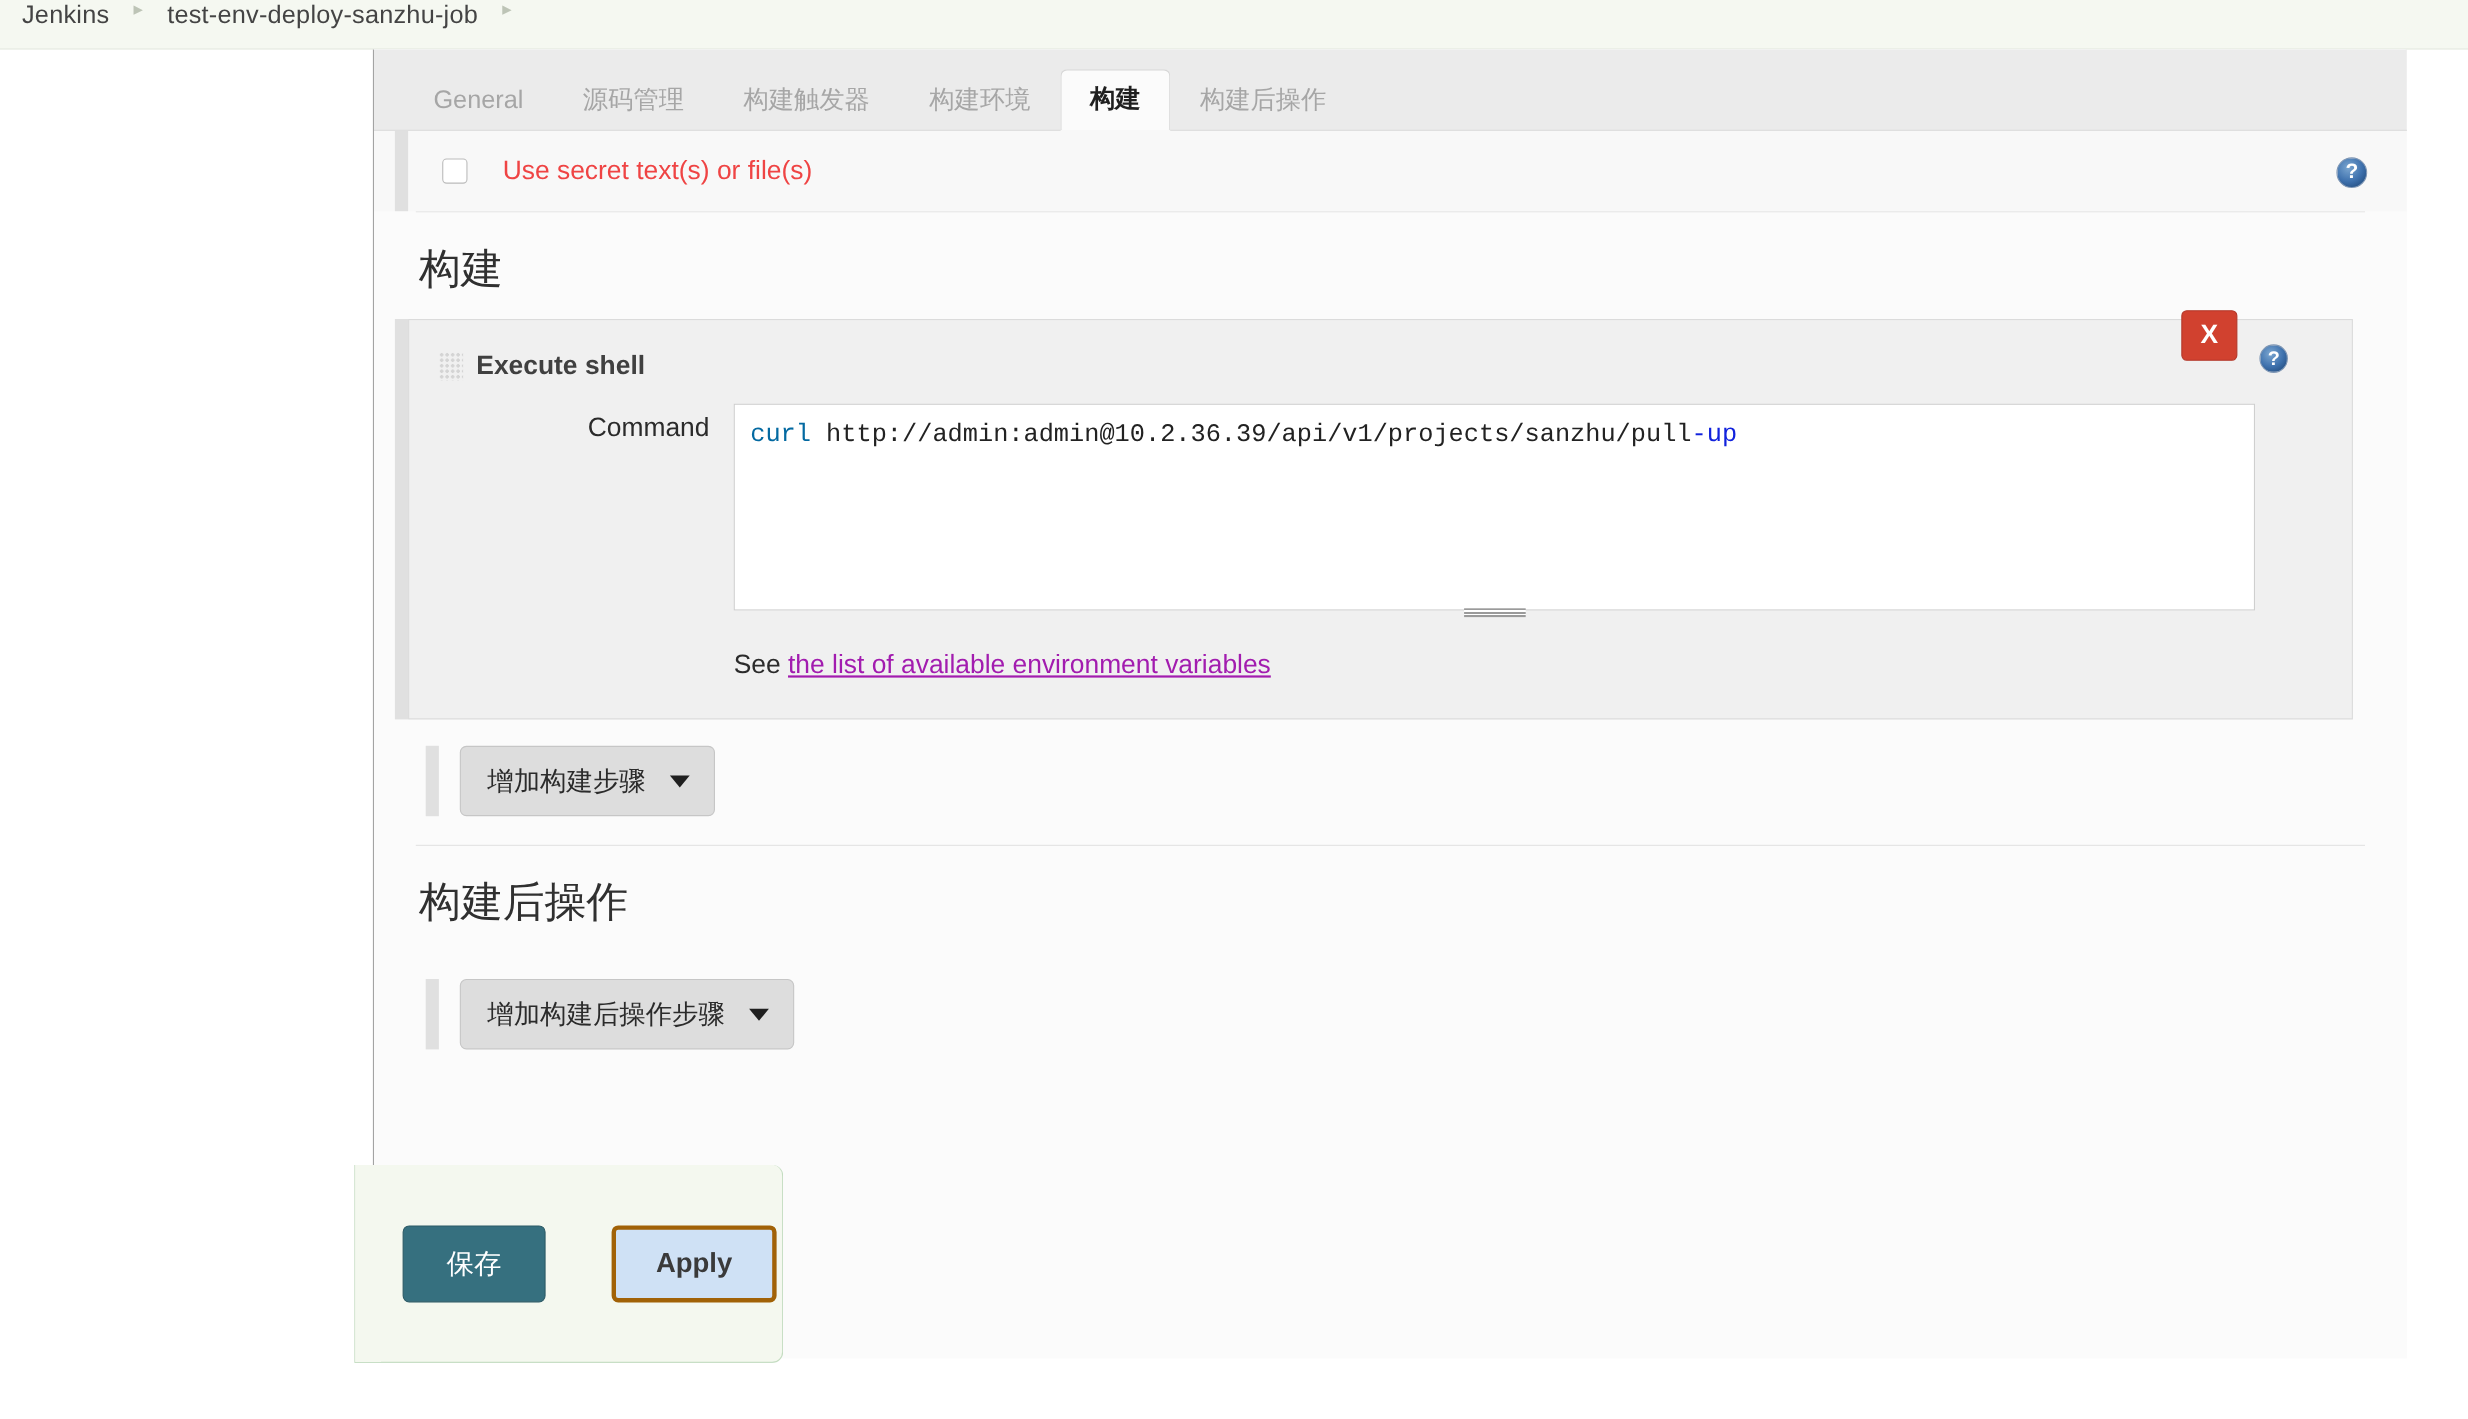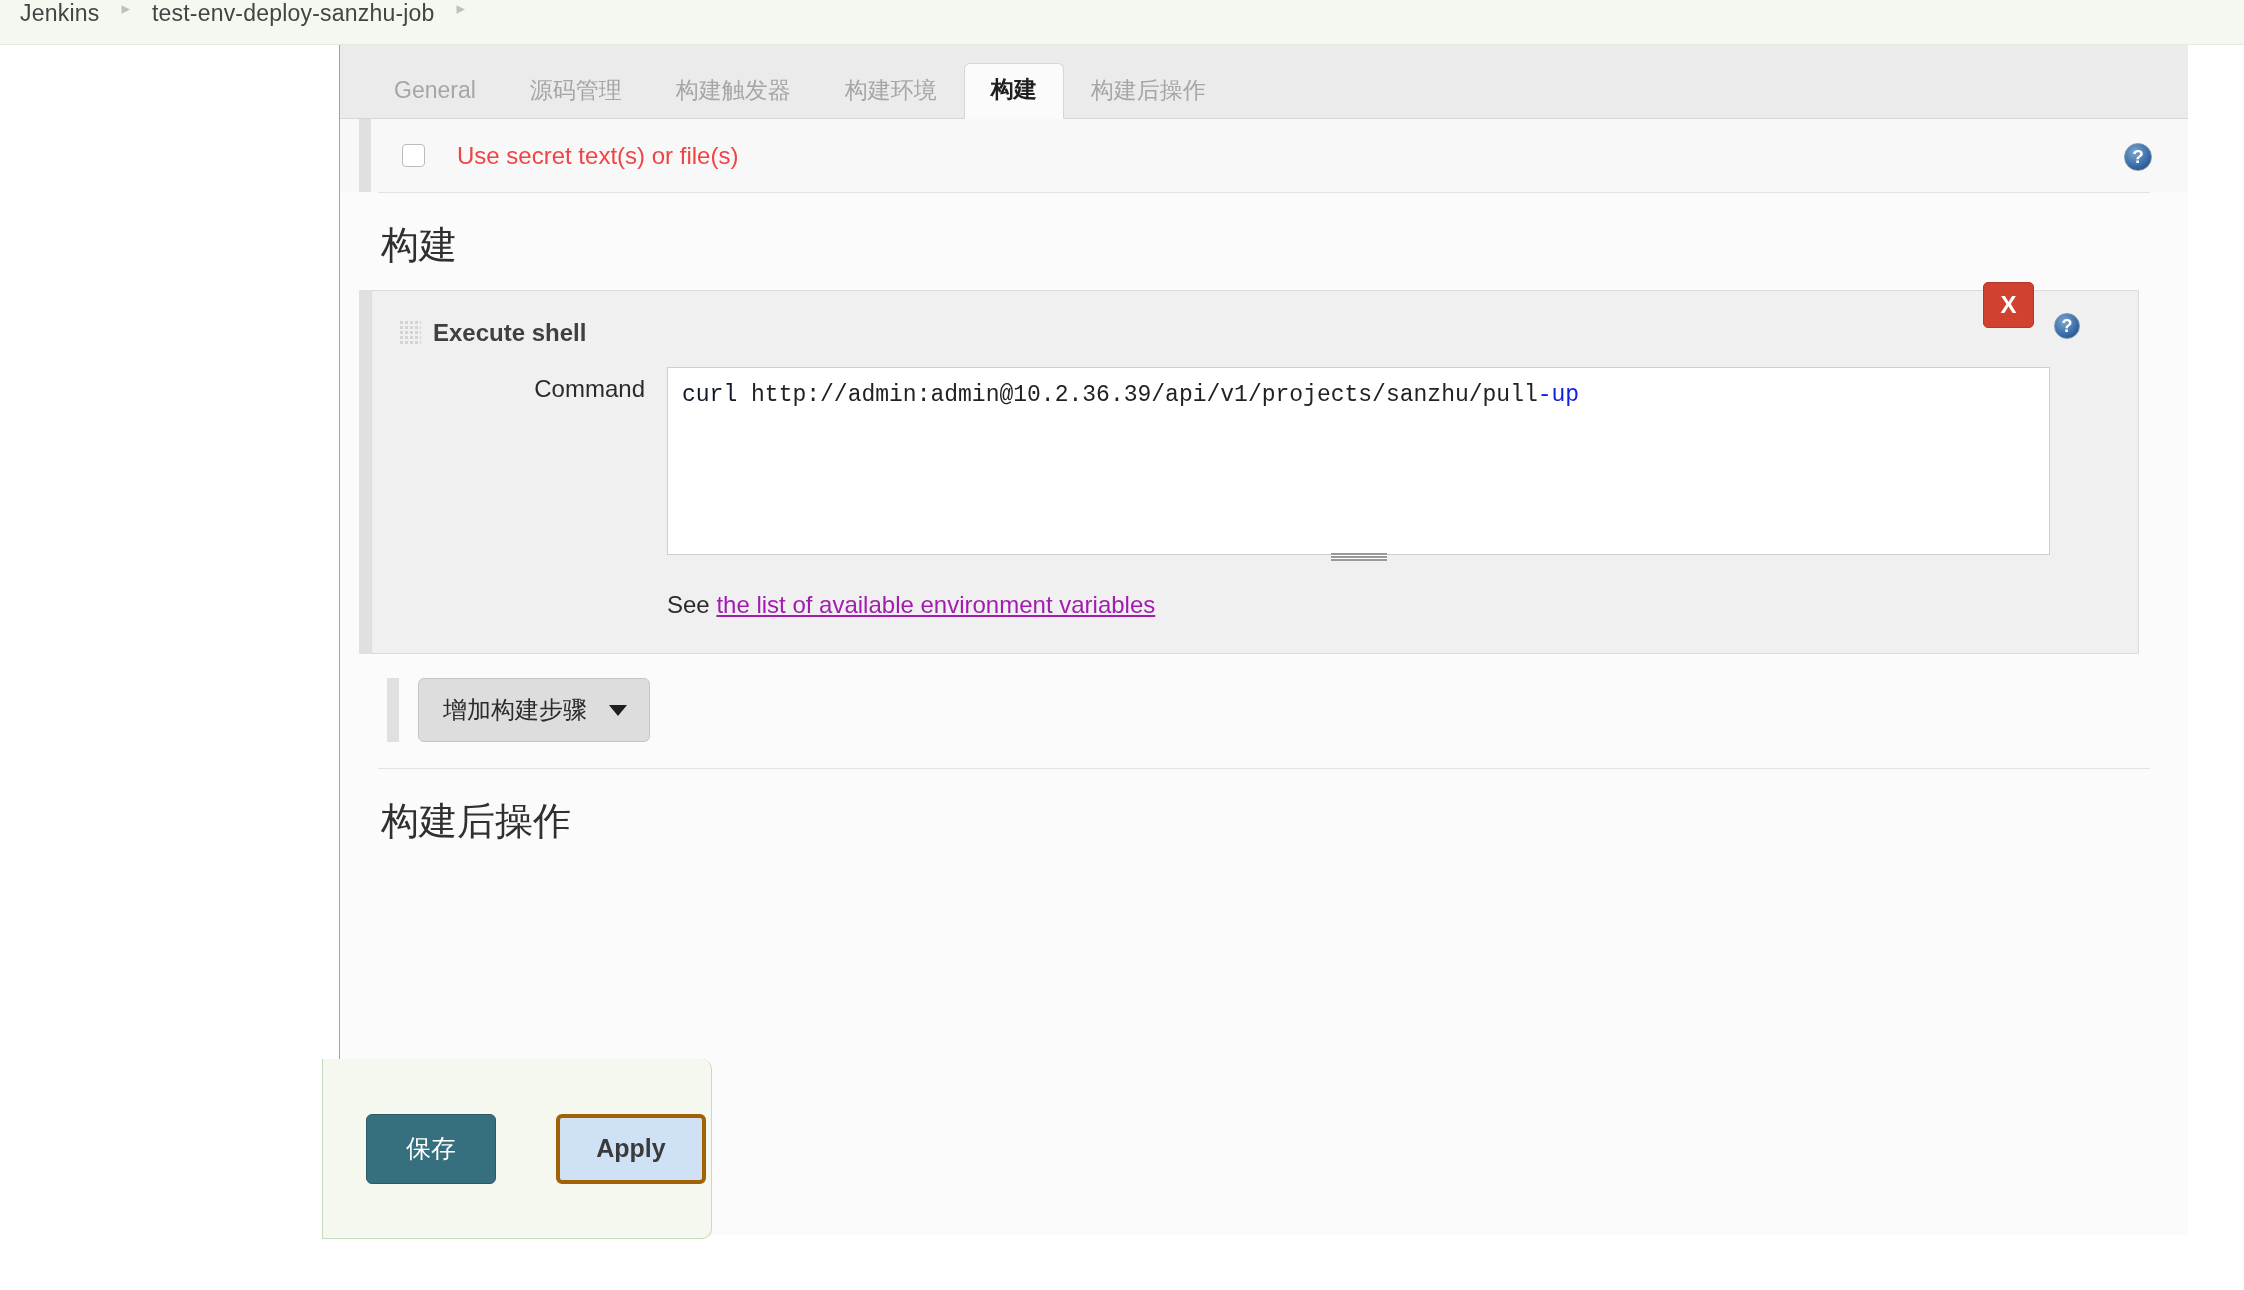--- a/index.html
+++ b/index.html
@@ -238,21 +238,21 @@
     border: 1px solid #cfcfcf;
     box-sizing: border-box;
     padding: 13px 14px;
     font-family: "Liberation Mono", "DejaVu Sans Mono", monospace;
     font-size: 23px;
     line-height: 1.25;
     color: #222222;
     white-space: pre;
     overflow: hidden;
   }
-  .tok-kw   { color: #0f172a; }
+  .tok-kw   { color: #0369a1; }
   .tok-opt  { color: #1122dd; }
 
   .resize-grip-row {
     display: flex;
     justify-content: center;
     margin-top: -2px;
     padding-right: 88px;
     padding-left: 295px;
   }
   .resize-grip {
@@ -422,20 +422,24 @@
         <span class="caret"></span>
       </div>
     </div>
 
     <div class="section-rule"></div>
 
     <div class="section-heading">构建后操作</div>
 
     <div class="btn-row">
       <div class="gutter"></div>
+      <div class="dropdown-btn">
+        <span>增加构建后操作步骤</span>
+        <span class="caret"></span>
+      </div>
     </div>
 
   </div>
 </div>
 
 <div id="save-bar">
   <div id="save-button">保存</div>
   <div id="apply-button">Apply</div>
 </div>
 

